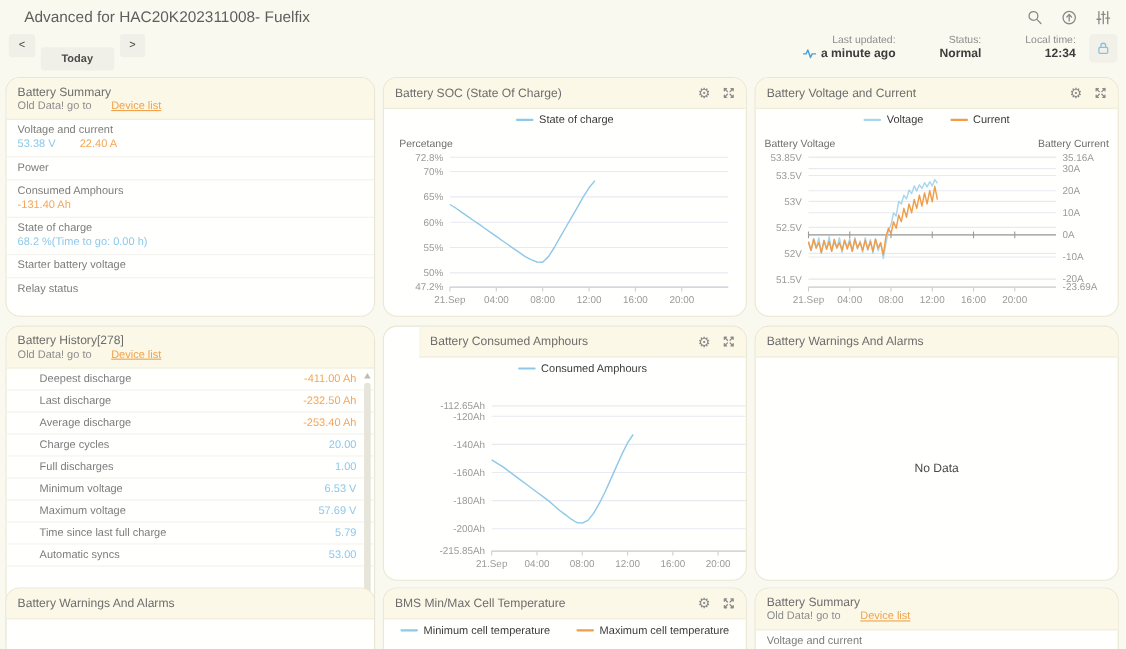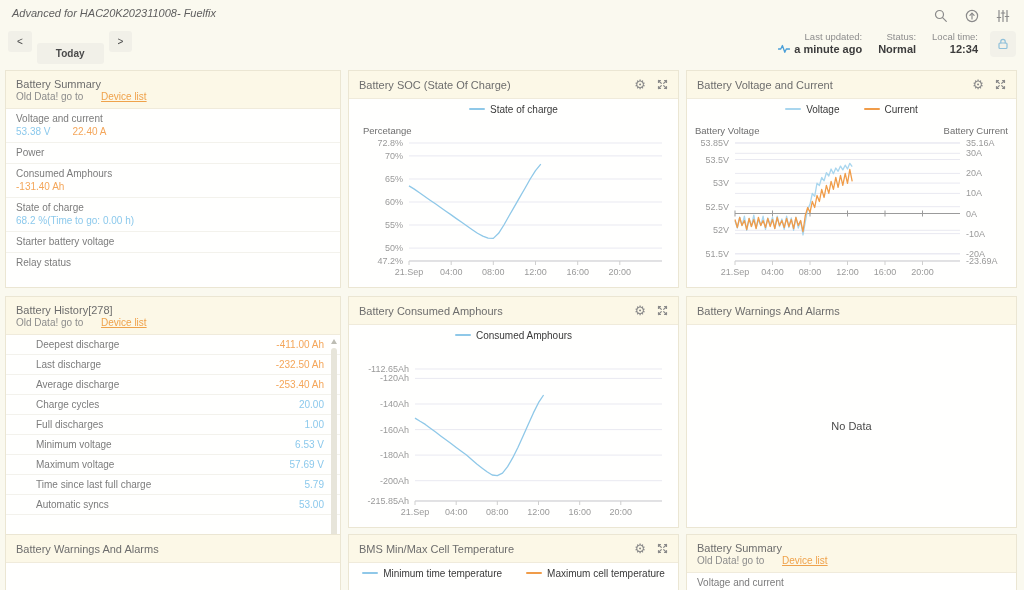--- a/index.html
+++ b/index.html
@@ -1,38 +1,38 @@
 <!DOCTYPE html>
 <html><head>
 <meta charset="utf-8">
 <style>
   html,body{margin:0;padding:0;}
   body{background:#faf9ef;font-family:"Liberation Sans",sans-serif;}
   .page{position:relative;width:1024px;height:590px;overflow:hidden;background:#faf9ef;color:#6b6b6b;}
 
   
   .topbar{position:absolute;left:0;top:0;right:0;height:28px;}
-  .page-title{position:absolute;left:12px;top:7px;font-size:11px;color:#5e5e5e;font-style:italic;}
+  .page-title{position:absolute;left:22px;top:7px;font-size:14px;color:#5e5e5e;}
   .topbar-icons{position:absolute;right:14px;top:9px;display:flex;gap:17px;}
   .icon-btn{width:14px;height:14px;cursor:pointer;padding:0;border:none;background:transparent;}
   svg.ic{display:block;stroke:#8a8a8a;fill:none;stroke-width:1.2;stroke-linecap:round;stroke-linejoin:round;}
 
   
   .toolbar{position:absolute;top:28px;left:0;right:0;height:34px;}
   .nav{position:absolute;left:8px;top:3px;display:flex;gap:5px;}
   .nav-btn{background:#f1f0e8;border:none;border-radius:3px;height:21px;font-size:10px;color:#4a4a4a;padding:0 9px;cursor:pointer;font-family:inherit;}
   .nav-btn.today{font-weight:bold;padding:0 19px;margin-top:12px;}
-  .tb-right{position:absolute;right:46px;top:3px;display:flex;gap:16px;}
+  .tb-right{position:absolute;right:46px;top:3px;display:flex;gap:40px;}
   .tb-group{text-align:right;}
   .tb-label{font-size:9.5px;color:#8d8d8d;}
   .tb-value{font-size:11px;font-weight:bold;color:#3c3c3c;margin-top:1px;display:flex;align-items:center;justify-content:flex-end;gap:4px;}
   .lock-btn{position:absolute;right:8px;top:3px;width:26px;height:26px;background:#f2f1e9;border:none;border-radius:4px;display:flex;align-items:center;justify-content:center;cursor:pointer;}
 
   
-  .panel{position:absolute;background:#fffffe;border:1px solid #ebe6d3;border-radius:0;overflow:hidden;box-sizing:border-box;}
+  .panel{position:absolute;background:#fffffe;border:1px solid #ebe6d3;border-radius:13px;overflow:hidden;box-sizing:border-box;}
   .panel-header{background:#fcf8e7;border-bottom:1px solid #f0ebdb;padding:0 10px;box-sizing:border-box;}
   .panel-header.single{height:28px;display:flex;align-items:center;justify-content:space-between;}
   .panel-header.double{height:38px;display:flex;flex-direction:column;align-items:flex-start;justify-content:center;gap:1px;}
   .panel-title{font-size:11px;color:#6d6d6d;}
   .old-data{font-size:10px;color:#8c8c8c;}
   .old-data a{color:#efa24b;text-decoration:underline;cursor:pointer;padding-left:15px;}
   .hdr-icons{display:flex;gap:11px;align-items:center;}
   .gear{font-size:13px;color:#8a8a8a;cursor:pointer;line-height:1;background:none;border:none;padding:0;}
 
   
@@ -341,21 +341,21 @@
           </div>
         </div>
       <div class="hist-scroll">
         <span class="scroll-arrow up"></span>
         <div class="scroll-thumb"></div>
         <span class="scroll-arrow down"></span>
       </div>
     </div>
   </div>
 
-  <div class="panel" id="panel-consumed" style="left:348px;top:296px;width:331px;height:232px;">
+  <div class="panel" id="panel-consumed" style="left:348px;top:296px;width:331px;height:232px;padding-left:32px;">
     <div class="panel-header single">
       <div class="panel-title">Battery Consumed Amphours</div>
       <div class="hdr-icons">
         <button class="gear">⚙</button>
         <svg class="ic" width="11" height="11" viewBox="0 0 11 11" style="cursor:pointer;">
             <path d="M1.5,3.5 V1.5 H3.5 M1.5,1.5 L4.3,4.3 M7.5,1.5 H9.5 V3.5 M9.5,1.5 L6.7,4.3 M9.5,7.5 V9.5 H7.5 M9.5,9.5 L6.7,6.7 M3.5,9.5 H1.5 V7.5 M1.5,9.5 L4.3,6.7"></path>
           </svg>
       </div>
     </div>
     <div class="chart-body"><div class="chart-legend">
@@ -414,21 +414,21 @@
       <div class="hdr-icons">
         <button class="gear">⚙</button>
         <svg class="ic" width="11" height="11" viewBox="0 0 11 11" style="cursor:pointer;">
             <path d="M1.5,3.5 V1.5 H3.5 M1.5,1.5 L4.3,4.3 M7.5,1.5 H9.5 V3.5 M9.5,1.5 L6.7,4.3 M9.5,7.5 V9.5 H7.5 M9.5,9.5 L6.7,6.7 M3.5,9.5 H1.5 V7.5 M1.5,9.5 L4.3,6.7"></path>
           </svg>
       </div>
     </div>
     <div class="chart-body"><div class="chart-legend">
           <span class="legend-item">
             <span class="legend-line" style="background:#8fc8e8"></span>
-            <span class="legend-label">Minimum time temperature</span>
+            <span class="legend-label">Minimum cell temperature</span>
           </span>
           <span class="legend-item">
             <span class="legend-line" style="background:#f09c49"></span>
             <span class="legend-label">Maximum cell temperature</span>
           </span>
         </div><svg width="329" height="152">
           <line x1="50" x2="313" y1="12.0" y2="12.0" stroke="#e9e9f1"></line>
           <line x1="50" x2="313" y1="128" y2="128" stroke="#cfcfcf"></line>
           <text x="44" y="15.0" text-anchor="end" class="tick">32°C</text>
         </svg></div>

